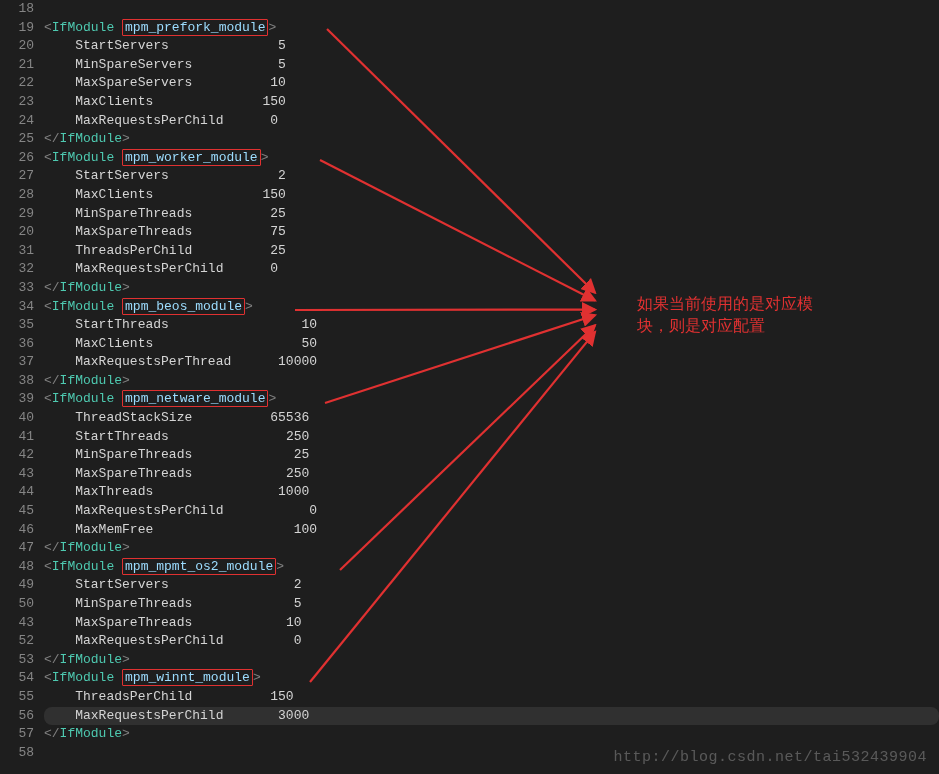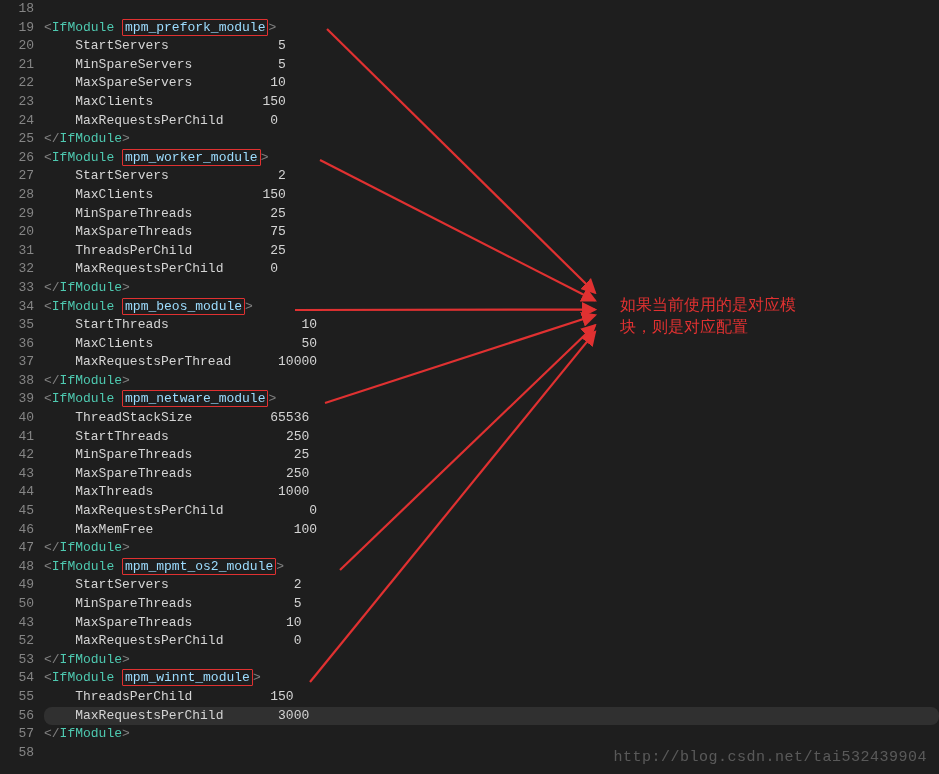--- a/index.html
+++ b/index.html
@@ -53,24 +53,25 @@
   svg.arrows {
     position: absolute;
     top: 0; left: 0;
     pointer-events: none;
     width: 939px;
     height: 774px;
   }
   .annotation {
     position: absolute;
     color: #e03131;
-    font-family: Liberation Sans, sans-serif;
+    font-family: Liberation Mono, monospace;
     font-size: 16px;
     line-height: 22px;
     width: 200px;
+    margin-left: 17px;
   }
   .watermark {
     position: absolute;
     bottom: 8px;
     right: 12px;
     color: rgba(200,200,200,0.35);
     font-family: "Courier New", monospace;
     font-size: 15px;
     letter-spacing: 0.5px;
   }

